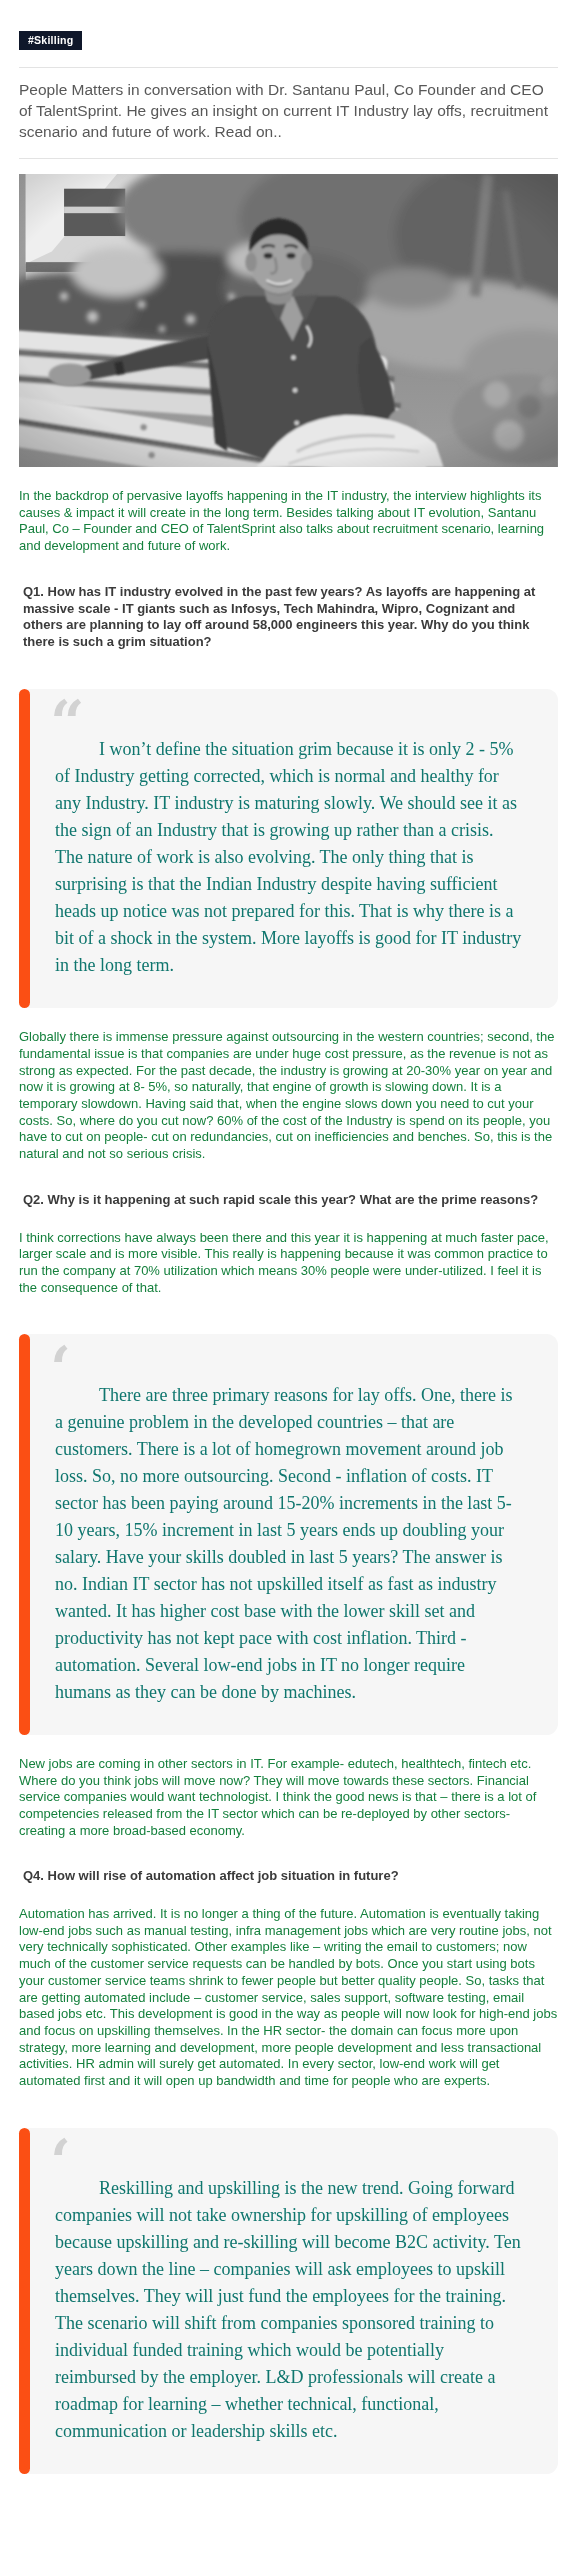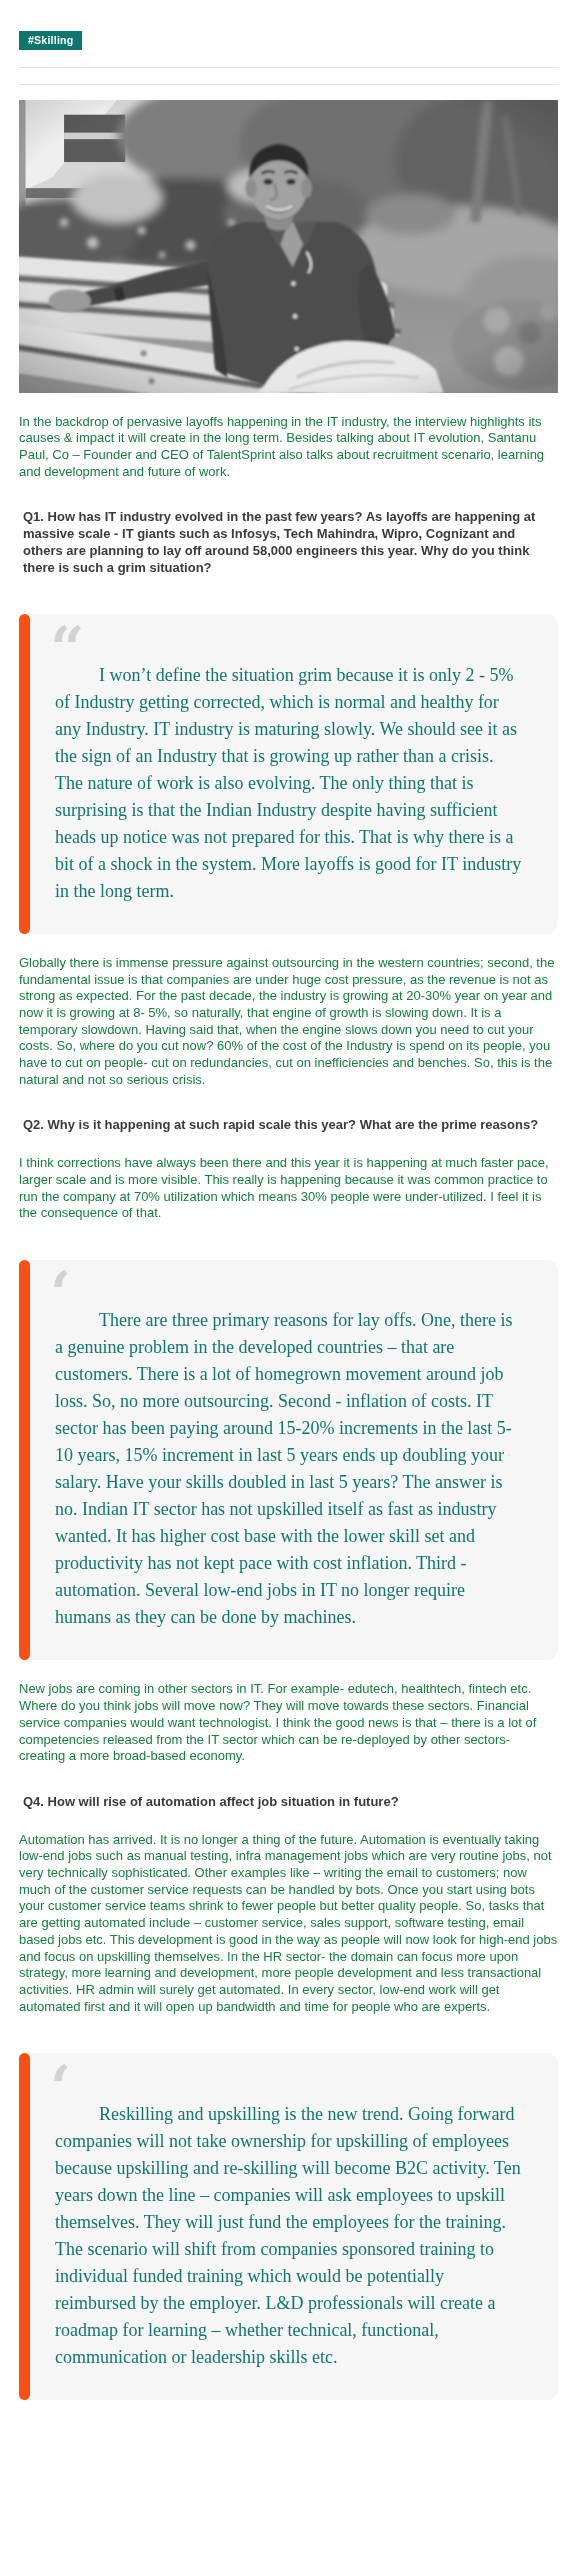--- a/index.html
+++ b/index.html
@@ -1,18 +1,18 @@
 <!DOCTYPE html>
 <html style="font-size:13px"><head>
 <meta charset="utf-8">
 <style>
   html,body{margin:0;padding:0;background:#ffffff;}
   body{width:577px;min-height:2576px;font-family:"Liberation Sans",sans-serif;-webkit-font-smoothing:antialiased;}
   .container{box-sizing:border-box;width:577px;padding:31px 19px 49px 19px;}
-  .tag{display:inline-block;background:#0f766e;color:#ffffff;font-size:10.6px;font-weight:bold;
+  .tag{display:inline-block;background:#0f172a;color:#ffffff;font-size:10.6px;font-weight:bold;
        padding:3.3px 9px 4.1px 9px;letter-spacing:0.2px;cursor:pointer;}
   h1.title{margin:24.5px 0 0 0;font-family:"DejaVu Serif",serif;font-weight:bold;color:#333639;
        font-size:32px;line-height:1.17;letter-spacing:-0.8px;}
   .rule{border:none;border-top:0.8px solid #e3e3e3;margin:16.3px 0 0 0;}
   .intro{margin:11.4px 0 0 0;font-size:15.5px;line-height:21px;color:#585858;}
   .photo{margin:14.7px 0 0 0;width:539px;height:293px;overflow:hidden;background:#9a9a9a;}
   .photo svg{display:block;}
   .para{margin:21px 0 0 0;font-size:13px;line-height:16.7px;color:#15803d;}
   .question{margin:29px 0 0 4px;font-size:13px;line-height:16.7px;color:#3b3b3b;font-weight:bold;}
   figure.quote{margin:38px 0 8.2px 0;position:relative;background:#f6f6f6;border-radius:11.4px;
@@ -26,20 +26,21 @@
 </head>
 <body>
 
 <div class="container">
 
   <span class="tag">#Skilling</span>
 
 
   <hr class="rule">
 
+  <p class="intro">People Matters in conversation with Dr. Santanu Paul, Co Founder and CEO of TalentSprint. He gives an insight on current IT Industry lay offs, recruitment scenario and future of work. Read on..</p>
 
   <hr class="rule">
 
   <div class="photo" role="img" aria-label="Black and white photograph of Dr. Santanu Paul seated on a white slatted park bench with trees and a building in the background">
     <svg width="539" height="293" viewBox="0 0 660 359" xmlns="http://www.w3.org/2000/svg">
       <defs>
         <linearGradient id="bg" x1="0" y1="0" x2="0" y2="1">
           <stop offset="0" stop-color="#a8a8a8"></stop>
             <stop offset="0.55" stop-color="#8f8f8f"></stop>
           <stop offset="1" stop-color="#9e9e9e"></stop>

